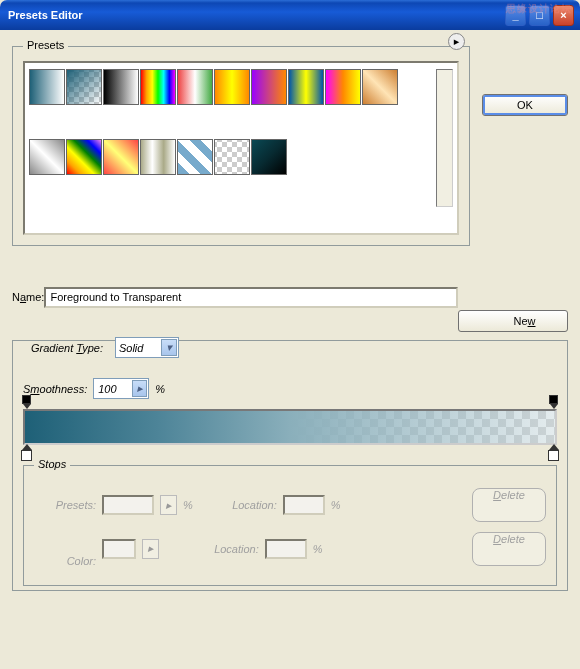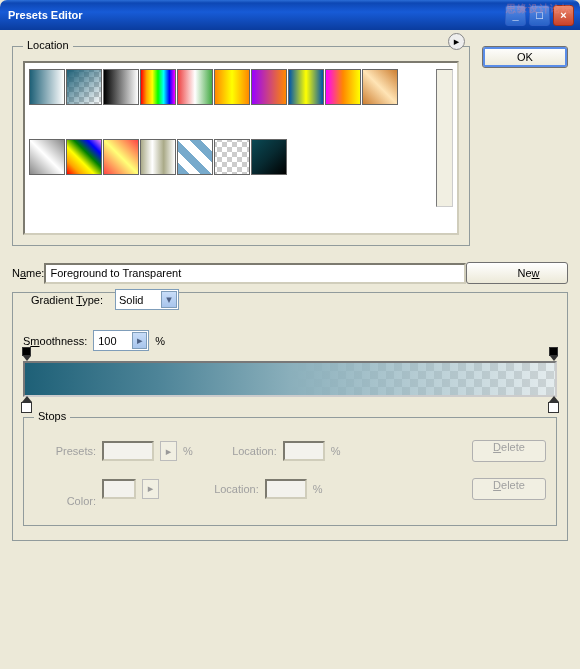--- a/index.html
+++ b/index.html
@@ -5,52 +5,52 @@
   *{box-sizing:border-box;margin:0;padding:0;font-family:Tahoma,Arial,sans-serif;font-size:11px;}
   body{background:#ece9d8;width:580px;height:669px;}
   .title-bar{height:30px;background:linear-gradient(to bottom,#2a6dd6 0%,#0d47b4 10%,#175bd7 40%,#0a3c9e 100%);display:flex;align-items:center;padding:0 6px 0 8px;color:#fff;font-size:13px;font-weight:bold;border-radius:7px 7px 0 0;}
   .win-btns{margin-left:auto;display:flex;gap:3px;}
   .wbtn{width:21px;height:21px;border:1px solid #2d5ec4;border-radius:3px;background:linear-gradient(#5a8de8,#2862c7);color:#fff;text-align:center;line-height:18px;font-size:11px;font-weight:bold;}
   .wbtn.close{background:linear-gradient(#e98b6d,#c9412b);border-color:#a0301a;}
   .client{padding:10px 12px 12px;}
   .row{display:flex;gap:10px;}
   .left-col{flex:1;}
   .btn-col{width:86px;display:flex;flex-direction:column;gap:8px;margin-top:6px; margin-left:2px;}
-  .xp-btn{height:22px;background:linear-gradient(#fff,#ece9d8);border:1px solid #707070;border-radius:3px;text-align:center;cursor:pointer;display:flex;align-items:center;justify-content:center;}
+  .xp-btn{height:22px;background:linear-gradient(#fff,#ece9d8);border:1px solid #707070;border-radius:3px;text-align:center;cursor:pointer;display:flex;align-items:center;justify-content:center;margin-top:48px;}
   .xp-btn.default{box-shadow:0 0 0 2px #5a8de8 inset;}
   .fieldset{border:1px solid #919b9c;position:relative;padding:14px 10px 10px;margin-top:6px;}
   .legend{position:absolute;top:-8px;left:10px;background:#ece9d8;padding:0 4px;}
   .presets-box{border:2px inset #d0cdbb;background:#fff;padding:6px 4px 26px;display:flex;gap:2px;position:relative;height:174px;}
   .preset-grid{display:flex;flex-wrap:wrap;gap:1px;width:373px;}
   .sw{width:36px;height:36px;border:1px solid #666;}
   .scroll{width:17px;height:100%;background:#f1efe2;border:1px inset #ccc;margin-left:auto;}
   .menu-arrow{position:absolute;top:-14px;right:4px;width:17px;height:17px;border:1px solid #888;border-radius:50%;background:#eee;display:flex;align-items:center;justify-content:center;}
   .name-row{display:flex;align-items:center;gap:0;margin:16px 0 8px;}
   .nm-input{flex:1;height:21px;border:2px inset #d0cdbb;background:#fff;padding:0 4px;}
-  .small-btn{width:102px;padding-left:23px;}
+  .small-btn{width:110px;padding-left:23px;}
   .lbl u{text-decoration:underline;}
   .type-row{display:flex;align-items:center;gap:8px;margin-top:4px;}
   .select{width:64px;height:21px;border:1px solid #7f9db9;background:#fff;display:flex;align-items:center;padding:0 3px;position:relative;}
   .select .arr{position:absolute;right:1px;top:1px;width:16px;height:17px;background:linear-gradient(#c8ddf8,#a8c5ec);border:1px solid #7f9db9;display:flex;align-items:center;justify-content:center;color:#4d6185;}
   .spin-row{display:flex;align-items:center;gap:6px;margin:12px 0 10px;}
   .spin{width:56px;height:21px;border:1px solid #7f9db9;background:#fff;display:flex;align-items:center;padding:0 4px;}
   .spin .arr{margin-left:auto;width:15px;height:17px;background:linear-gradient(#c8ddf8,#a8c5ec);border:1px solid #7f9db9;display:flex;align-items:center;justify-content:center;color:#4d6185;margin-right:-3px;}
   .grad-bar-wrap{position:relative;margin:8px 0 6px;}
   .grad-bar{height:36px;border:2px inset #ccc;background:linear-gradient(90deg, #1e6077 0%, #4d8498 25%, #8aafbb 50%, rgba(202,217,221,0.5) 100%), repeating-conic-gradient(#ccc 0 25%, #fff 0 50%) 50%/16px 16px;}
   .stop-top{position:absolute;top:-14px;width:11px;height:15px;display:flex;flex-direction:column;align-items:center;}
   .stop-bot{position:absolute;bottom:-16px;width:13px;height:17px;display:flex;flex-direction:column;align-items:center;}
   .stop-top .sq{width:9px;height:9px;background:#000;border:1px solid #333;}
   .stop-top .tri{width:0;height:0;border-left:4px solid transparent;border-right:4px solid transparent;border-top:5px solid #333;}
   .stop-bot .tri{width:0;height:0;border-left:5px solid transparent;border-right:5px solid transparent;border-bottom:6px solid #333;}
   .stop-bot .sq{width:11px;height:11px;background:#fff;border:1px solid #333;}
   .checker{background:repeating-conic-gradient(#aaa 0 25%, #fff 0 50%) 50%/8px 8px;}
   .stops-field{margin-top:20px;}
   .stops-row{display:flex;align-items:center;gap:6px;margin:8px 0;color:#a0a0a0;}
   .dis-input{width:52px;height:20px;border:2px inset #d0cdbb;background:#f3f2ed;}
-  .dis-btn{width:74px;height:22px;border:1px solid #b0b0b0;border-radius:3px;background:#f1efe2;color:#a0a0a0;text-align:center;}
+  .dis-btn{width:74px;height:34px;border:1px solid #b0b0b0;border-radius:8px;background:#f1efe2;color:#a0a0a0;text-align:center;}
   .color-sample{width:34px;height:20px;border:2px inset #d0cdbb;background:#f3f2ed;}
   .color-arr{width:17px;height:20px;border:1px solid #bbb;background:#f1efe2;display:flex;align-items:center;justify-content:center;color:#999;}
   .g1{background:linear-gradient(90deg,#1e6077,#fff);}
   .g2{background:linear-gradient(135deg,#1e6077,rgba(30,96,119,0)),repeating-conic-gradient(#ccc 0 25%,#fff 0 50%) 50%/10px 10px;}
   .g3{background:linear-gradient(90deg,#000,#fff);}
   .g4{background:linear-gradient(90deg,red,orange,yellow,lime,cyan,blue,magenta);}
   .g5{background:linear-gradient(90deg,#e44,#fff,#4a4);}
   .g6{background:linear-gradient(90deg,#f80,#ff0,#f80);}
   .g7{background:linear-gradient(90deg,#90f,#f80);}
   .g8{background:linear-gradient(90deg,#05a,#ff0,#05a);}
@@ -76,21 +76,21 @@
     <div class="wbtn close">×</div>
   </div>
 </div>
 
 <div class="client">
   <div class="watermark">思缘设计论坛</div>
 
   <div class="row">
     <div class="left-col">
       <div class="fieldset" style="position:relative;">
-        <span class="legend">Location</span>
+        <span class="legend">Presets</span>
         <div class="menu-arrow">▸</div>
         <div class="presets-box">
           <div class="preset-grid">
             <div class="sw g1"></div>
             <div class="sw g2"></div>
             <div class="sw g3"></div>
             <div class="sw g4"></div>
             <div class="sw g5"></div>
             <div class="sw g6"></div>
             <div class="sw g7"></div>
@@ -116,21 +116,21 @@
   </div>
 
   <div class="name-row">
     <span class="lbl"><span>N</span><u>a</u><span>me:</span></span>
     <input class="nm-input" value="Foreground to Transparent" style="">
     <div class="xp-btn small-btn">
         <span class="lbl">Ne<u>w</u></span>
       </div>
   </div>
 
-  <div class="fieldset" style="padding-top:10px;padding-bottom:14px;">
+  <div class="fieldset" style="padding-top:10px;padding-bottom:4px;font-style:italic;">
     <div class="type-row" style="position:relative;top:-18px;margin-bottom:-10px;">
       <span class="lbl" style="background:#ece9d8;padding:0 4px;margin-left:4px;"><span>Gradient </span><u>T</u><span>ype:</span></span>
       <div class="select">
         <span>Solid</span>
         <div class="arr">▾</div>
       </div>
     </div>
 
     <div class="spin-row">
       <span class="lbl"><span>S</span><u>m</u><span>oothness:</span></span>

